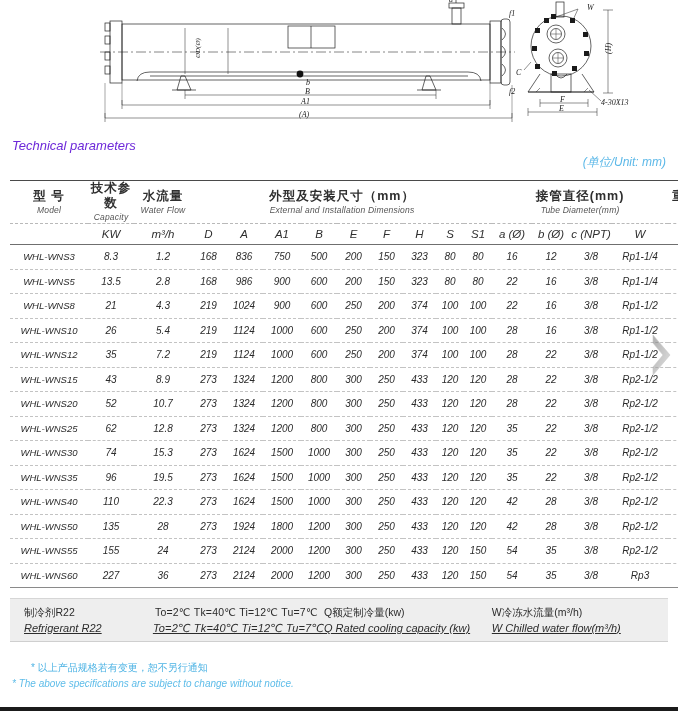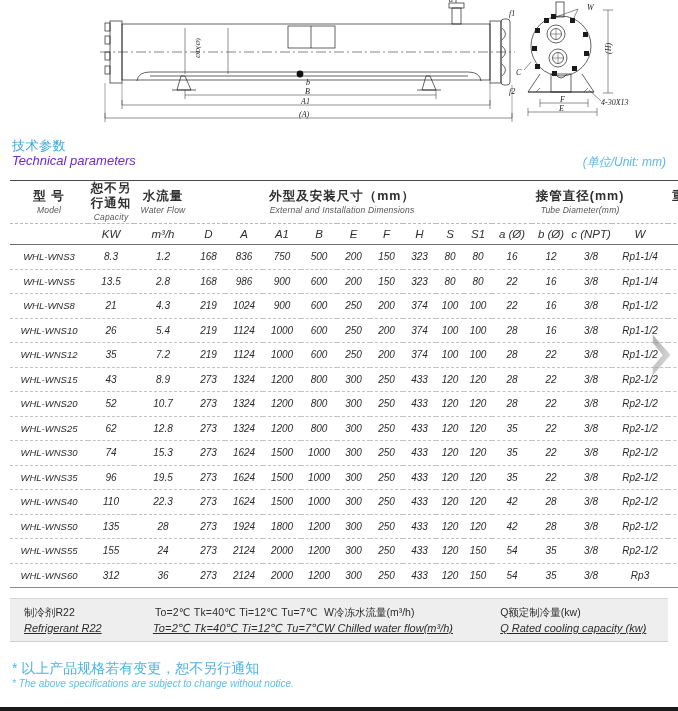--- a/index.html
+++ b/index.html
@@ -159,23 +159,24 @@
   .ref-col.wflow { width: 210px; }
   .cond-line { display: flex; }
   .cond-label { width: 104px; }
   .cond-vals { letter-spacing: .2px; margin-left: 27px; }
 
   
   .notes {
     margin: 18px 0 0 12px;
   }
   .note-blue-cn {
-    font-size: 14px;
+    font-size: 10px;
     color: #4db3e4;
     line-height: 16px;
+    margin-left: 19px;
   }
   .note-blue-en {
     font-size: 10px;
     color: #5fbde9;
     font-style: italic;
     line-height: 16px;
   }
   .note-dark-cn {
     font-size: 10px;
     color: #222;
@@ -334,21 +335,20 @@
       <text x="611" y="54" font-size="8" transform="rotate(-90 611 54)">(H)</text>
       <text x="516" y="75" font-size="8">C</text>
       <text x="560" y="102" font-size="8">F</text>
       <text x="559" y="111" font-size="8">E</text>
       <text x="601" y="105" font-size="8">4-30X13</text>
     </g>
   </svg>
 </div>
 
 <div class="heading-block">
-  <div class="heading-cn">技术参数</div>
   <div class="heading-en">Technical parameters</div>
   <div class="unit-note">(单位/Unit: mm)</div>
 </div>
 
 <div class="table-wrap">
   <table class="spec">
     <colgroup>
       <col class="c-model">
         <col class="c-kw">
         <col class="c-flow">
@@ -367,21 +367,21 @@
         <col class="c-w">
         <col class="c-kg">
     </colgroup>
     <thead>
       <tr class="grp-row">
         <th colspan="1">
           <span class="grp-cn">型 号</span>
           <span class="grp-en">Model</span>
         </th>
         <th colspan="1">
-          <span class="grp-cn">恕不另行通知</span>
+          <span class="grp-cn">技术参数</span>
           <span class="grp-en">Capacity</span>
         </th>
         <th colspan="1">
           <span class="grp-cn">水流量</span>
           <span class="grp-en">Water Flow</span>
         </th>
         <th colspan="9">
           <span class="grp-cn">外型及安装尺寸（mm）</span>
           <span class="grp-en">External and Installation Dimensions</span>
         </th>
@@ -657,21 +657,21 @@
           <td>120</td>
           <td>150</td>
           <td>54</td>
           <td>35</td>
           <td>3/8</td>
           <td>Rp2-1/2</td>
           <td>205</td>
         </tr>
         <tr>
           <td class="model">WHL-WNS60</td>
-          <td>312</td>
+          <td>227</td>
           <td>36</td>
           <td>273</td>
           <td>2124</td>
           <td>2000</td>
           <td>1200</td>
           <td>300</td>
           <td>250</td>
           <td>433</td>
           <td>120</td>
           <td>150</td>
@@ -689,27 +689,27 @@
   <div class="ref-col cond">
     <div class="ref-cn cond-line">
       <span class="cond-label">制冷剂R22</span>
       <span class="cond-vals">To=2℃  Tk=40℃  Ti=12℃  Tu=7℃</span>
     </div>
     <div class="ref-en cond-line">
       <span class="cond-label">Refrigerant R22</span>
       <span class="cond-vals">To=2℃  Tk=40℃  Ti=12℃  Tu=7℃</span>
     </div>
   </div>
+  <div class="ref-col qcap">
+    <div class="ref-cn">Q额定制冷量(kw)</div>
+    <div class="ref-en">Q Rated cooling capacity (kw)</div>
+  </div>
   <div class="ref-col wflow">
     <div class="ref-cn">W冷冻水流量(m³/h)</div>
     <div class="ref-en">W Chilled water flow(m³/h)</div>
-  </div>
-  <div class="ref-col qcap">
-    <div class="ref-cn">Q额定制冷量(kw)</div>
-    <div class="ref-en">Q Rated cooling capacity (kw)</div>
   </div>
 </div>
 
 <div class="notes">
   <div class="note-blue-cn">* 以上产品规格若有变更，恕不另行通知</div>
   <div class="note-blue-en">* The above specifications are subject to change without notice.</div>
   <div class="note-dark-cn">本产品可根据客户要求定做</div>
 
 </div>
 

